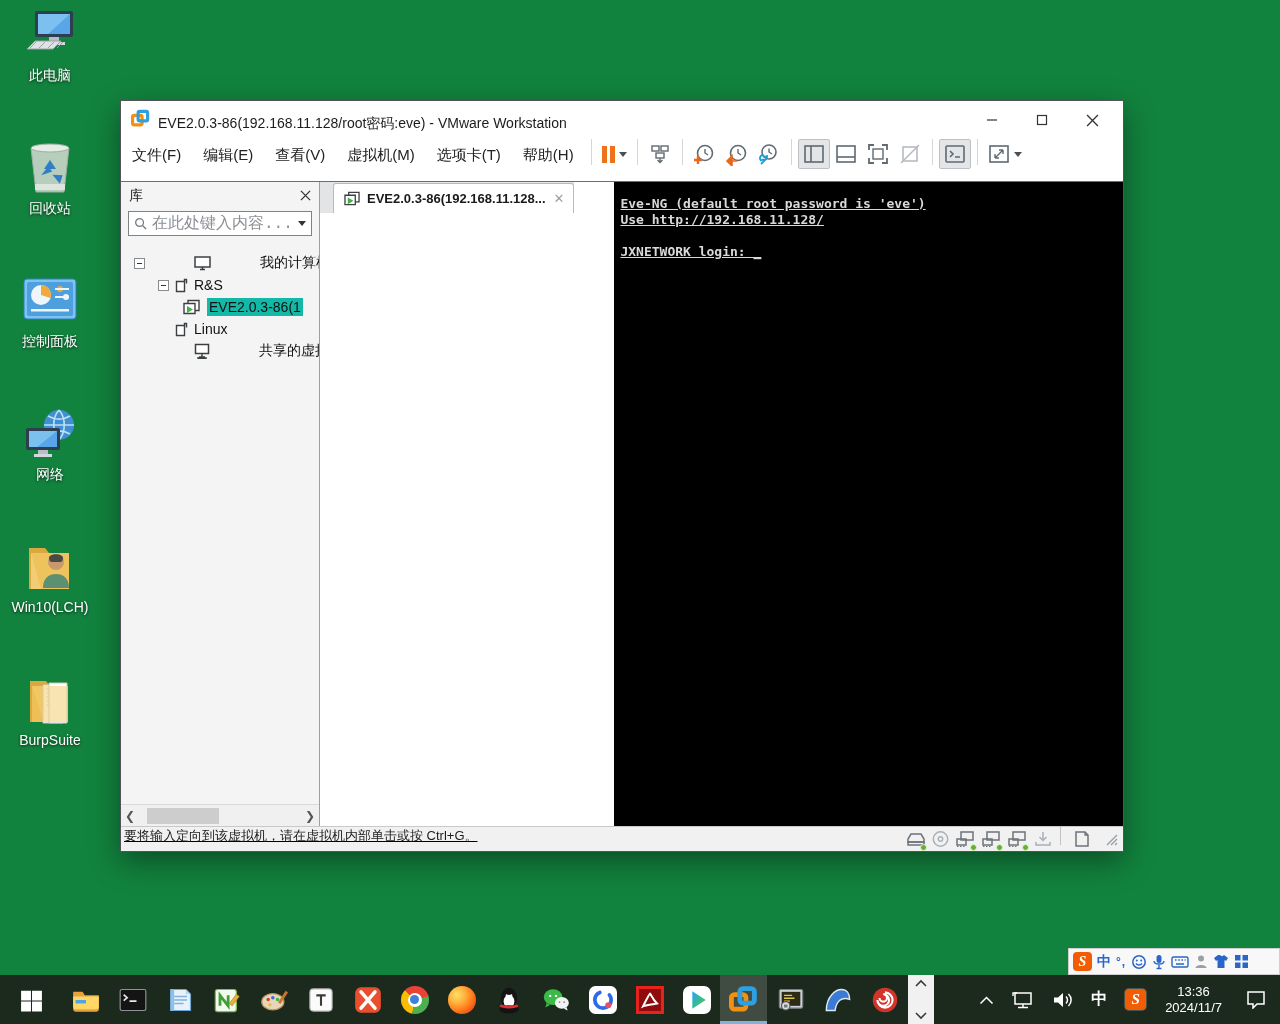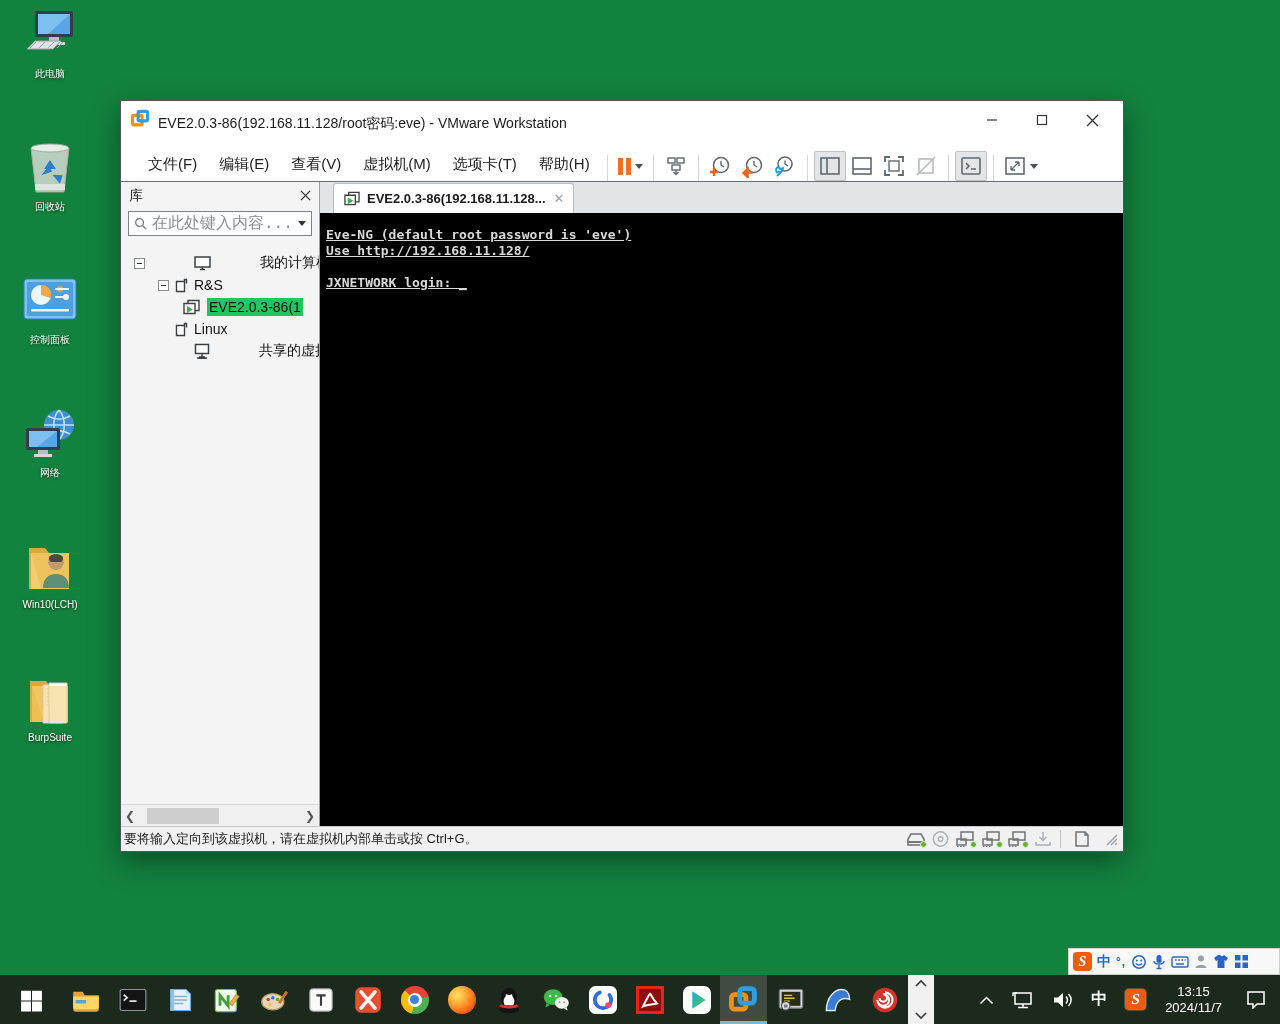--- a/index.html
+++ b/index.html
@@ -5,34 +5,34 @@
   * { margin:0; padding:0; box-sizing:border-box; }
   html,body { width:1280px; height:1024px; overflow:hidden;
     font-family:"Liberation Sans","DejaVu Sans",sans-serif; }
   .desktop { position:relative; width:1280px; height:1024px; background:#12833e; }
 
   
   .desk-icons { position:absolute; left:4px; top:6px; width:92px; }
   .desk-icon { width:92px; height:133px; display:flex; flex-direction:column;
     align-items:center; justify-content:flex-start; cursor:default; }
   .desk-icon .dico { width:56px; height:58px; display:flex; align-items:center; justify-content:center; }
-  .desk-icon .dlabel { color:#fff; font-size:10px; margin-top:3px; text-align:center;
+  .desk-icon .dlabel { color:#fff; font-size:14px; margin-top:3px; text-align:center;
     text-shadow:0 1px 3px rgba(0,0,0,.75); white-space:nowrap; }
 
   
   .vmw { position:absolute; left:120px; top:100px; width:1004px; height:752px;
     background:#fff; border:1px solid #50555a; box-shadow:0 10px 28px rgba(0,0,0,.4);
     display:flex; flex-direction:column; }
   .titlebar { height:38px; background:#fff; display:flex; align-items:center; flex:0 0 auto; }
   .titlebar .app-ic { margin:0 8px 0 10px; }
   .titlebar .ttl { font-size:14px; color:#1c1c1c; flex:1 1 auto; white-space:nowrap; overflow:hidden;margin-top:8px; }
   .win-ctl { width:50px; height:38px; display:flex; align-items:center; justify-content:center; }
 
-  .menubar { height:42px; background:#fff; display:flex; align-items:flex-end;
-    padding-left:16px; flex:0 0 auto; }
+  .menubar { height:42px; background:#fff; display:flex; align-items:flex-start;
+    padding-left:0; flex:0 0 auto; }
   .menu-item { font-size:15px; color:#222; padding:7px 11px; }
   .tb-sep { width:1px; height:26px; background:#d4d6d8; margin:0 6px; }
   .tb-btn { min-width:32px; height:30px; display:flex; align-items:center; justify-content:center;
     border:1px solid transparent; border-radius:2px; padding:0 3px; }
   .tb-btn.pressed { background:#e3e5e7; border-color:#bdc1c5; }
   .tb-btn.disabled { opacity:.45; }
   .caret { width:0; height:0; border-left:4px solid transparent; border-right:4px solid transparent;
     border-top:5px solid #4a4f54; margin-left:4px; }
   .pausebars { display:flex; gap:3px; }
   .pausebars i { display:block; width:5px; height:17px; background:#ee7219; }
@@ -50,43 +50,43 @@
     font-family:Liberation Mono, monospace; background:transparent; }
   .sb-search input::placeholder { color:#8a8f94; }
   .tree { flex:1 1 auto; overflow:hidden; padding-top:10px; }
   .trow { height:22px; display:flex; align-items:center; font-size:14px; color:#111;
     white-space:nowrap; }
   .trow .exp { width:11px; height:11px; border:1px solid #868b90; background:#fff;
     display:flex; align-items:center; justify-content:center; margin-right:6px; flex:0 0 auto; }
   .trow .exp i { display:block; width:5px; height:1px; background:#333; }
   .trow .exp-gap { width:17px; flex:0 0 auto; }
   .trow .tico { margin-right:6px; flex:0 0 auto; display:flex; }
-  .trow.sel .tlabel { background:#22c55e; padding:1px 2px; }
+  .trow.sel .tlabel { background:#14b8a6; padding:1px 2px; }
   .pad0 { padding-left:13px;gap:43px; } .pad1 { padding-left:37px; } .pad2 { padding-left:61px; }
   .sb-hscroll { height:22px; background:#f0f0f0; border-top:1px solid #dadada;
     display:flex; align-items:center; flex:0 0 auto; }
   .sb-hscroll .arr { width:18px; text-align:center; color:#555; font-size:12px; }
   .sb-hscroll .track { flex:1; height:16px; position:relative; }
   .sb-hscroll .thumb { position:absolute; left:8px; top:0; width:72px; height:16px; background:#cdcdcd; }
 
   
-  .main { flex:1 1 auto; display:flex; flex-direction:column; min-width:0; }
+  .main { flex:1 1 auto; display:flex; flex-direction:row; min-width:0;gap:40px; }
   .tabbar { height:31px; background:#e2e4e6; display:flex; align-items:flex-end; padding-left:13px; flex:0 0 auto; }
   .tab { height:30px; background:#fff; border:1px solid #b7bbbf; border-bottom:none;
     border-radius:3px 3px 0 0; display:flex; align-items:center; padding:0 9px; max-width:248px; }
   .tab .tab-label { font-size:13px; font-weight:bold; color:#1a1a1a; margin:0 8px 0 6px;
     white-space:nowrap; overflow:hidden; }
   .tab .tab-close { color:#9aa0a5; font-size:13px; line-height:13px; }
   .console { flex:1 1 auto; background:#000; min-height:0; }
   .console pre { margin:0; padding:14px 0 0 6px; font-family:"DejaVu Sans Mono","Liberation Mono",monospace;
     font-size:13px; line-height:16px; font-weight:bold; color:#d9d9d9;text-decoration:underline; }
 
   
   .statusbar { height:25px; background:#f1f1f1; border-top:1px solid #c9c9c9;
-    display:flex; align-items:center; padding:0 3px 0 3px; flex:0 0 auto; }
+    display:flex; padding:0 3px 0 3px; flex:0 0 auto;text-decoration:underline; }
   .statusbar .msg { font-size:13px; color:#1c1c1c; flex:1; white-space:nowrap; overflow:hidden; }
   .dev { display:flex; align-items:center; margin-left:5px; position:relative; }
   .gdot { position:absolute; right:-1px; bottom:0; width:7px; height:7px; border-radius:50%;
     background:#63b32a; border:1px solid #e9efe4; }
   .sb-sep2 { width:1px; height:18px; background:#c2c2c2; margin:0 7px; }
 
   
   .taskbar { position:absolute; left:0; bottom:0; width:1280px; height:49px; background:#1c2a1e;
     display:flex; align-items:stretch; }
   .tb-cell { width:47px; display:flex; align-items:center; justify-content:center; position:relative; }
@@ -685,21 +685,21 @@
           <path d="M14 5.5c2 2 2 5 0 7M16.5 3c3.5 3.5 3.5 8.5 0 12" fill="none" stroke="#fff" stroke-width="1.5"></path>
         </svg>
       </div>
       <div class="tray-cell">
         <span class="ime-zh">中</span>
       </div>
       <div class="tray-cell">
         <span style="width:21px;height:21px;border-radius:4px;background:#f25c05;color:#fff;font-weight:bold;font-style:italic;font-size:15px;display:flex;align-items:center;justify-content:center;font-family:'Liberation Serif',serif;box-shadow:0 0 0 1px #fff3;">S</span>
       </div>
       <div class="clock">
-        <div>13:15</div>
+        <div>13:36</div>
         <div>2024/11/7</div>
       </div>
       <div class="tray-cell" style="padding:0 14px;">
         <svg width="20" height="19" viewBox="0 0 20 19">
           <path d="M2 2h16v12h-7l-4 4v-4H2z" fill="none" stroke="#fff" stroke-width="1.5"></path>
         </svg>
       </div>
     </div>
   </div>
 

